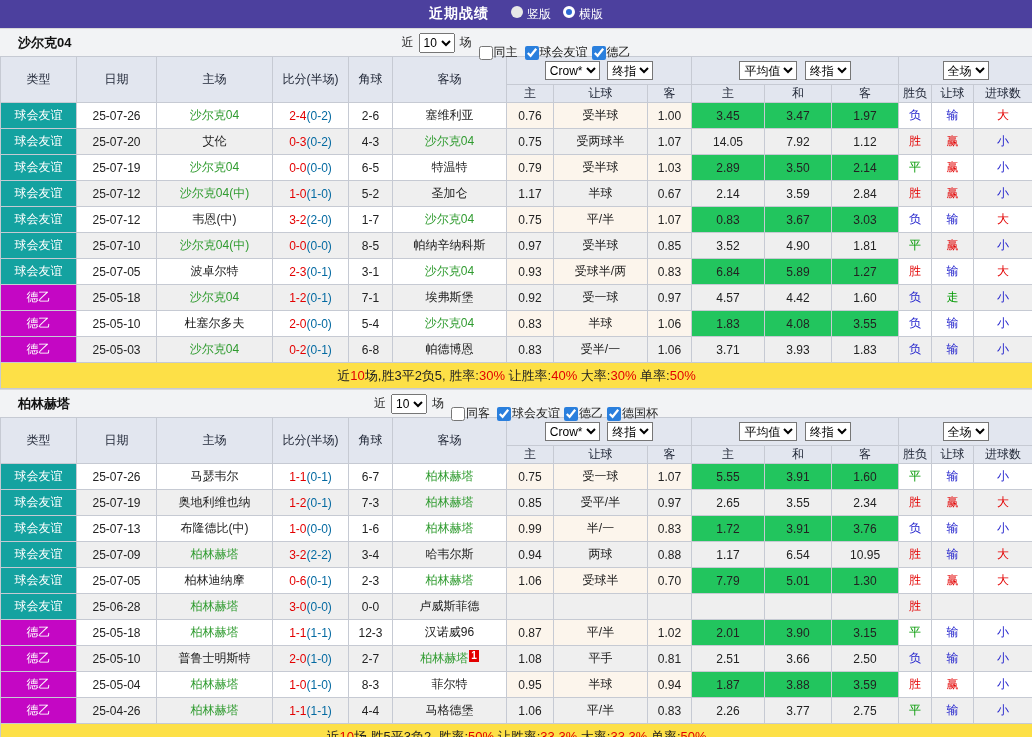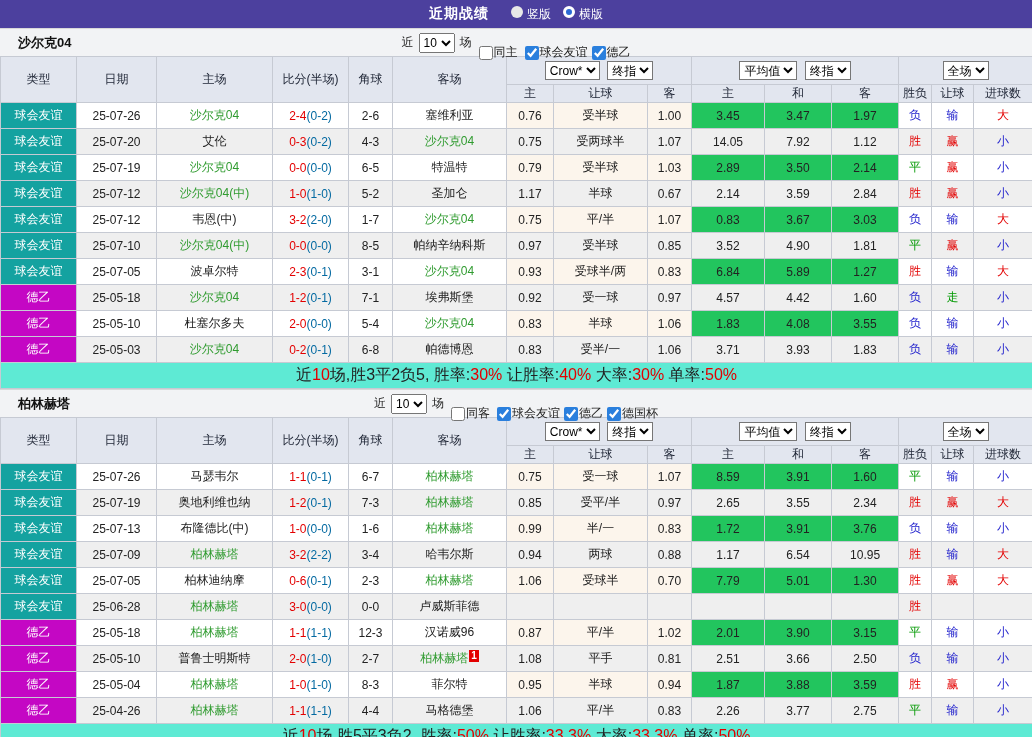--- a/index.html
+++ b/index.html
@@ -49,21 +49,21 @@
   .score-main{ color:#e30000; }
   .score-half{ color:#0369a1; }
   .res-red{ color:#e30000; }
   .res-blue{ color:#2323cd; }
   .res-green{ color:#029902; }
   .badge{
     display:inline-block; background:#e30000; color:#fff;
     font-size:10px; line-height:12px; height:12px; padding:0 2px;
     vertical-align:top; margin-left:1px; font-weight:bold;
   }
-  td.summary-cell{ font-size:16px; background:#5eead4; color:#222; height:26px; }
+  td.summary-cell{ font-size:13px; background:#fde047; color:#222; height:26px; }
   .summary-seg.red{ color:#e30000; }
 </style>
 </head>
 <body>
 
 <div class="topbar">
   <span class="topbar-title">近期战绩</span>
   <span class="radio-group">
     <span class="radio-opt">
       <span class="radio-dot filled"></span>
@@ -412,21 +412,21 @@
         <tr>
           <td class="type type-teal">球会友谊</td>
           <td>25-07-26</td>
           <td><span>马瑟韦尔</span></td>
           <td><span class="score-main">1-1</span><span class="score-half">(0-1)</span></td>
           <td>6-7</td>
           <td><span class="green-team">柏林赫塔</span></td>
           <td class="crow">0.75</td>
           <td class="crow">受一球</td>
           <td class="crow">1.07</td>
-          <td class="avg">8.59</td>
+          <td class="avg">5.55</td>
           <td class="avg">3.91</td>
           <td class="avg">1.60</td>
           <td class="res-green">平</td>
           <td class="res-blue">输</td>
           <td class="res-blue">小</td>
         </tr>
         <tr class="even">
           <td class="type type-teal">球会友谊</td>
           <td>25-07-19</td>
           <td><span>奥地利维也纳</span></td>

